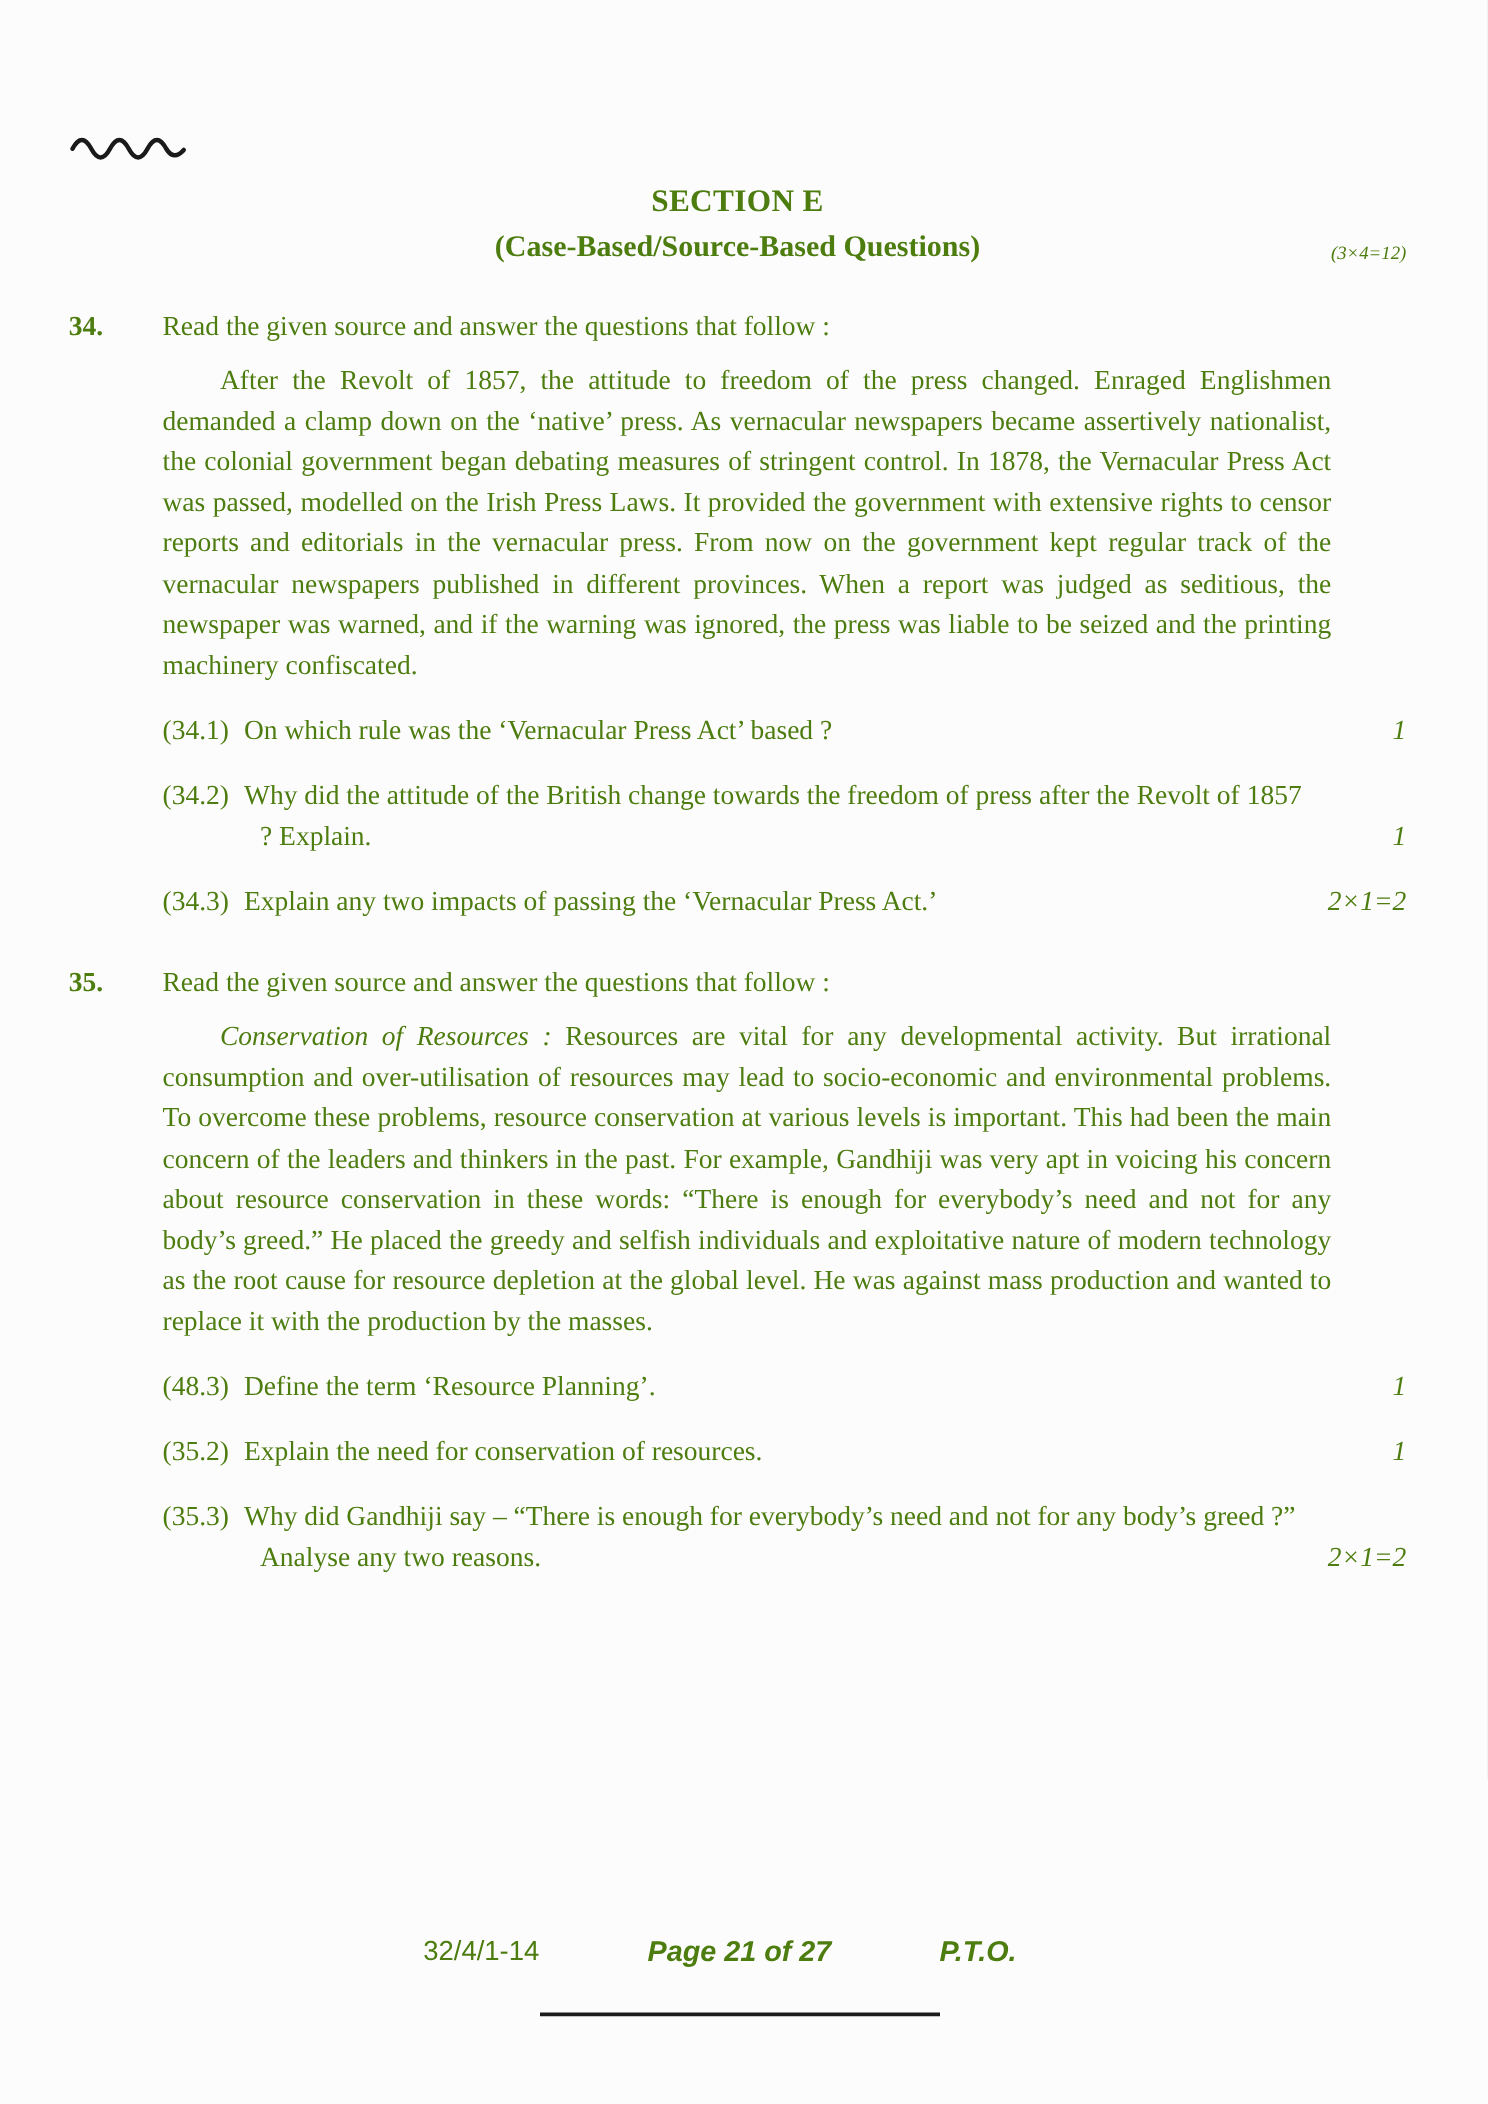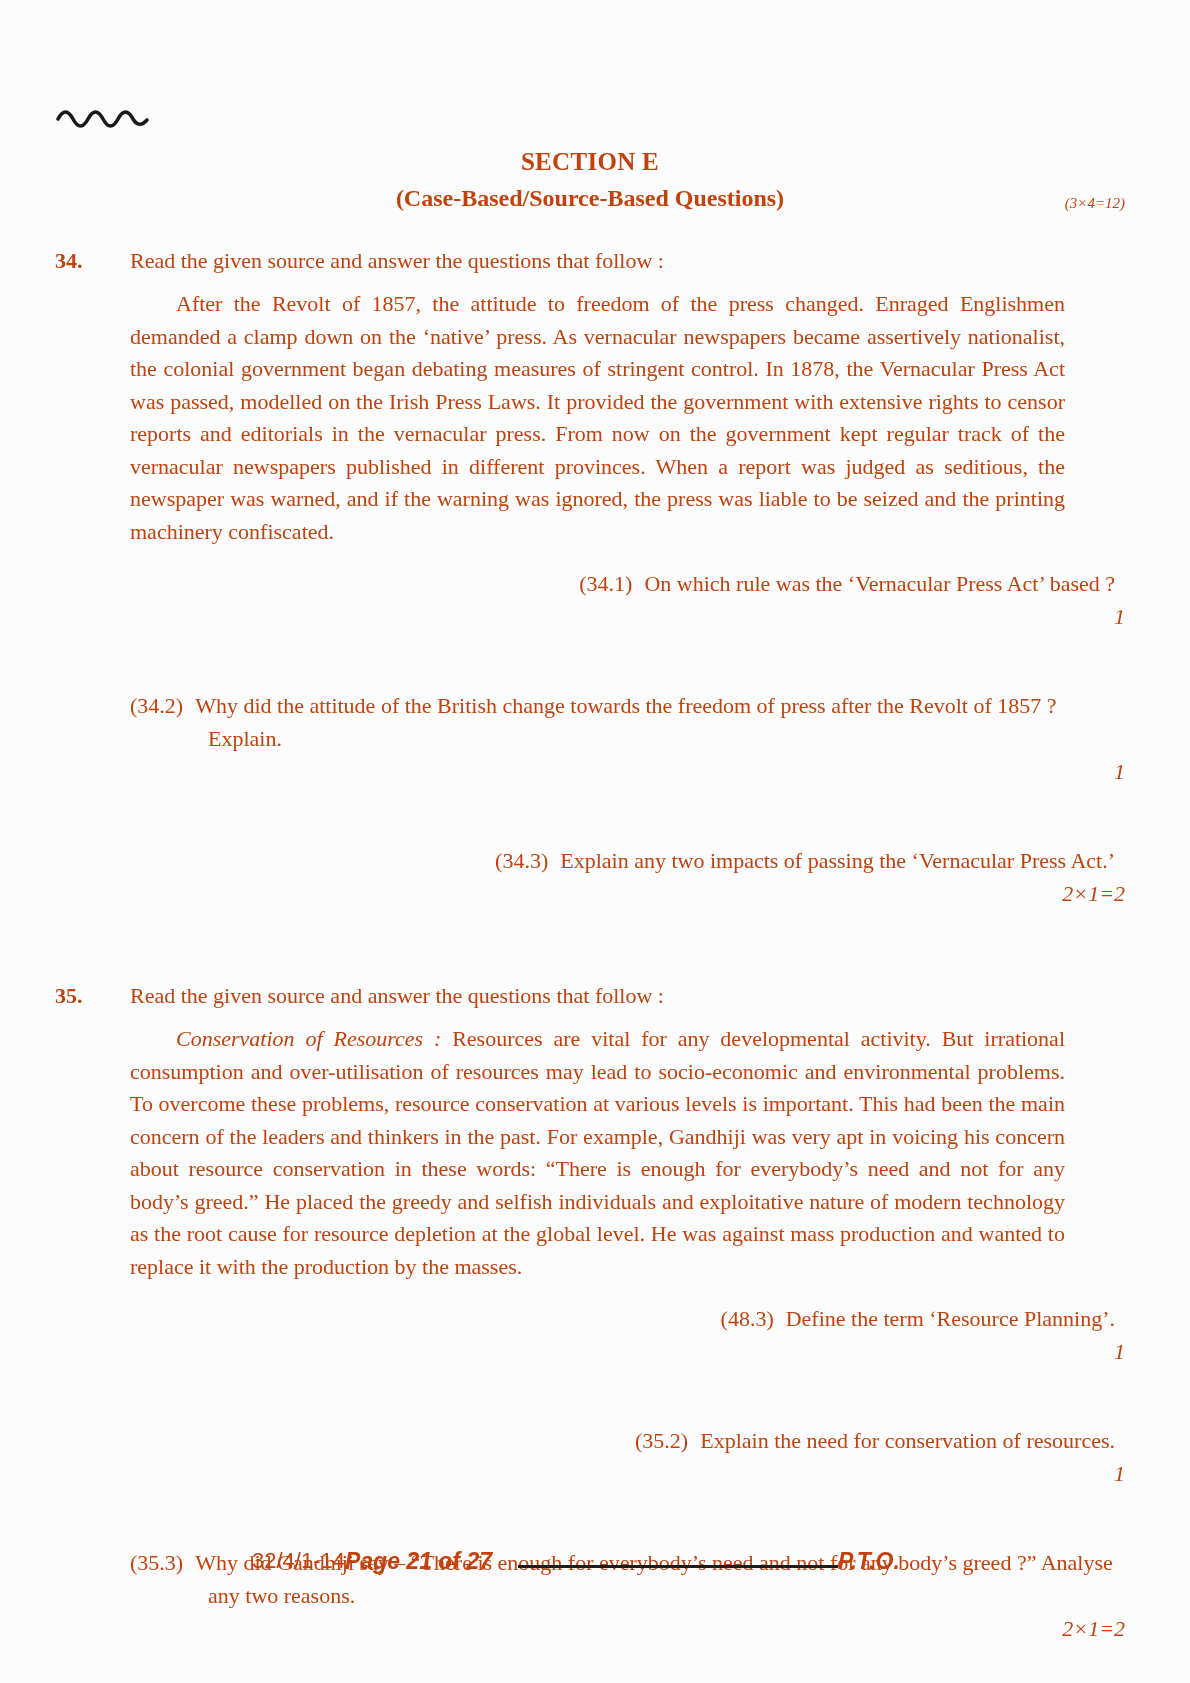--- a/index.html
+++ b/index.html
@@ -3,21 +3,21 @@
 <meta charset="utf-8">
 <style>
   * { margin: 0; padding: 0; box-sizing: border-box; }
   html, body { background: #e9e9e9; }
   .page {
     position: relative;
     width: 1190px;
     height: 1683px;
     margin: 0 auto;
     background: #fcfcfc;
-    color: #c2410c;
+    color: #4d7c0f;
     font-family: "Liberation Serif", "DejaVu Serif", serif;
     font-size: 22px;
     overflow: hidden;
     padding: 0 65px 0 55px;
   }
   .squiggle {
     position: absolute;
     left: 55px;
     top: 103px;
   }
@@ -59,21 +59,20 @@
     margin: 14px 60px 0 75px;
     text-align: justify;
     text-indent: 46px;
     line-height: 32.5px;
   }
   .source-lead { font-style: italic; }
   .subq {
     display: flex;
     align-items: flex-end;
     margin: 19px 0 0 75px;
-    flex-direction: column;
   }
   .subq-body {
     flex: 1;
     padding-left: 78px;
     text-indent: -78px;
     line-height: 33px;
     margin-right: 10px;
   }
   .subq-label { margin-right: 12px; }
   .subq-marks {
@@ -89,21 +88,21 @@
     top: 1548px;
     font-family: "Liberation Sans", "DejaVu Sans", sans-serif;
     font-size: 22px;
     display: flex;
     align-items: flex-start;
   }
   .footer-left { flex: 1; text-align: right; }
   .footer-center {
     flex: 0 0 auto;
     display: flex;
-    flex-direction: row;
+    flex-direction: column;
     align-items: center;
     gap: 26px;
   }
   .footer-page { font-style: italic; font-weight: bold; font-size: 23px; }
   .footer-rule {
     width: 320px;
     height: 3px;
     background: #1c1c1c;
     margin-top: 9px;
   }

